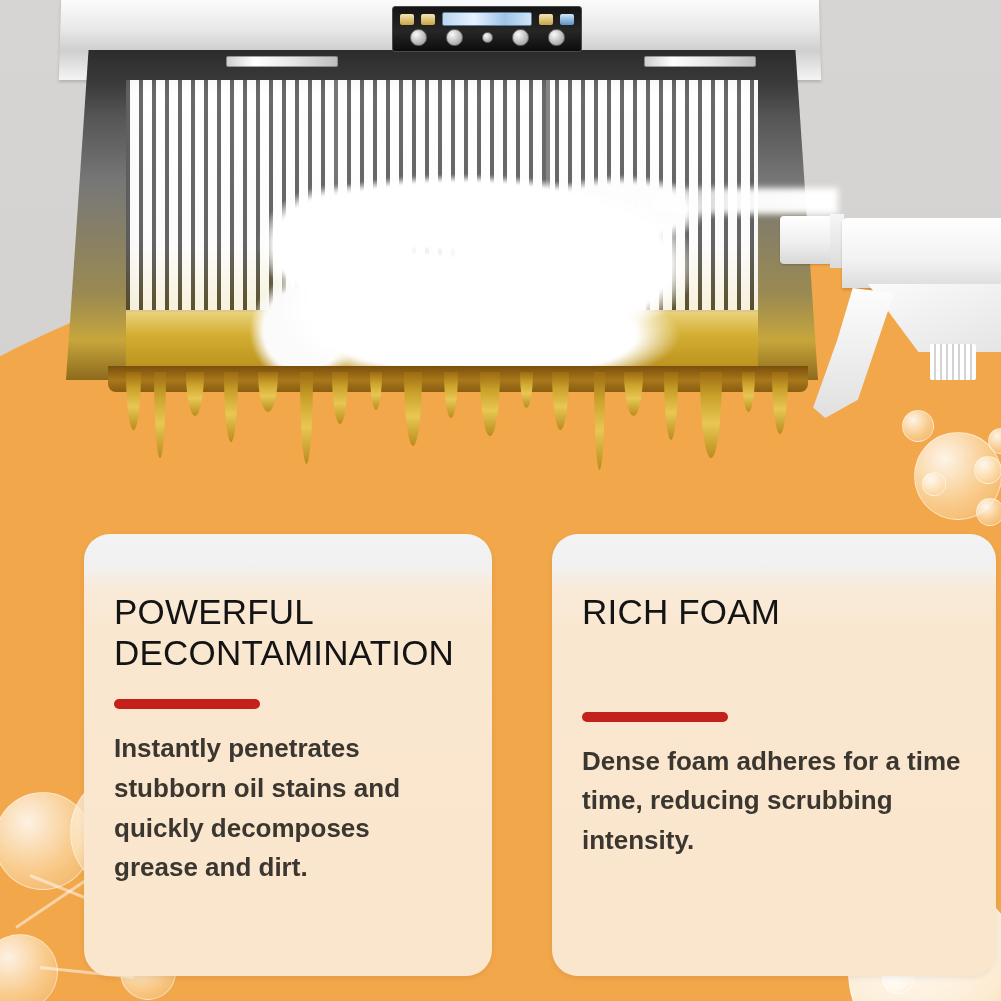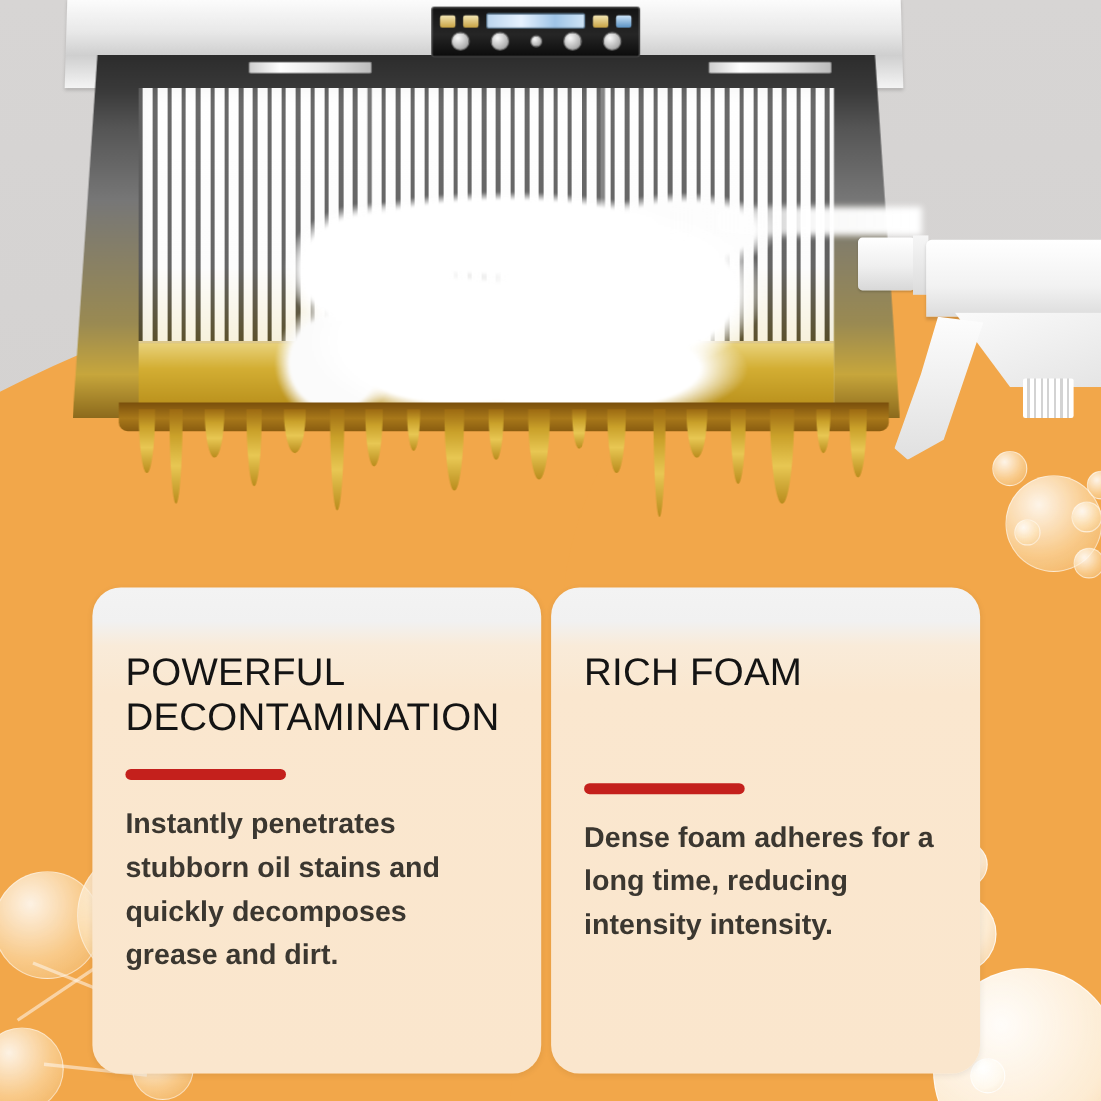--- a/index.html
+++ b/index.html
@@ -169,21 +169,21 @@
 
   
   .cards{position:absolute;left:0;top:0;width:1001px;height:1001px;}
   .card{
     position:absolute;top:534px;height:442px;border-radius:26px;overflow:hidden;
     background:linear-gradient(180deg,#f3f3f3 0%,#f1f1f1 7%,#f9ebd9 12%,#fae7cf 22%,#fae6cd 100%);
     box-shadow:0 2px 6px rgba(0,0,0,.07);
     box-sizing:border-box;padding:58px 34px 0 30px;
   }
   #card-left{left:84px;width:408px;}
-  #card-right{left:501px;width:390px;}
+  #card-right{left:552px;width:444px;}
   .card-title{
     margin:0;color:#141414;font-weight:400;font-size:35px;line-height:1.16;
     letter-spacing:.2px;
   }
   .card-rule{
     width:146px;height:10px;border-radius:6px;background:#c4201c;margin:26px 0 20px 0;
   }
   #card-right .card-rule{margin-top:79px;}
   .card-body{
     margin:0;color:#3b3730;font-size:26px;line-height:1.53;font-weight:700;
@@ -299,18 +299,18 @@
 
     <div class="card" id="card-left">
       <h2 class="card-title">POWERFUL DECONTAMINATION</h2>
       <div class="card-rule"></div>
       <p class="card-body">Instantly penetrates stubborn oil stains and quickly decomposes grease and dirt.</p>
     </div>
 
     <div class="card" id="card-right">
       <h2 class="card-title">RICH FOAM</h2>
       <div class="card-rule"></div>
-      <p class="card-body">Dense foam adheres for a long time, reducing intensity intensity.</p>
+      <p class="card-body">Dense foam adheres for a time time, reducing scrubbing intensity.</p>
     </div>
 
   </div>
 
 </div>
 
 </body></html>

